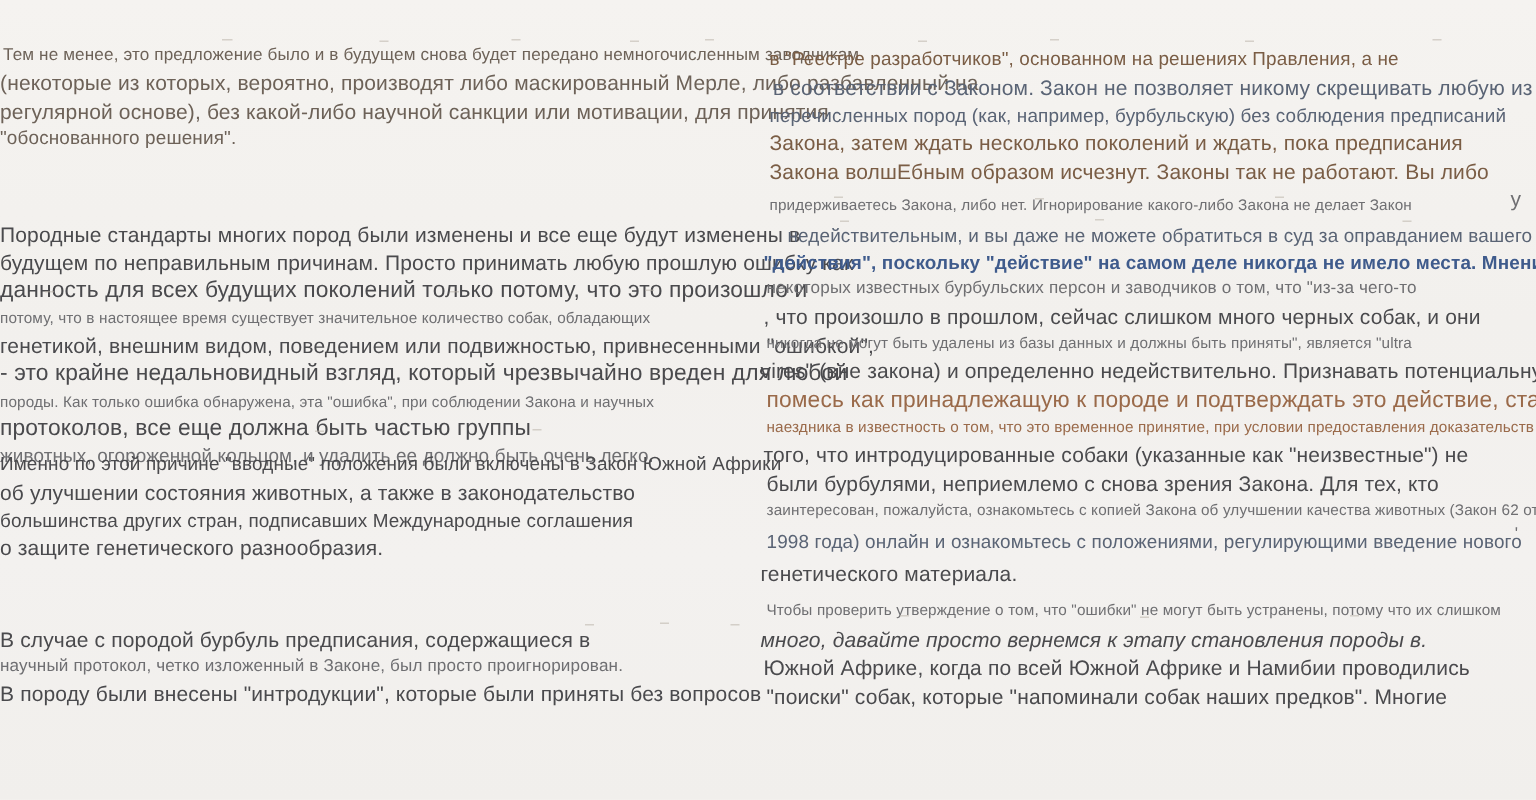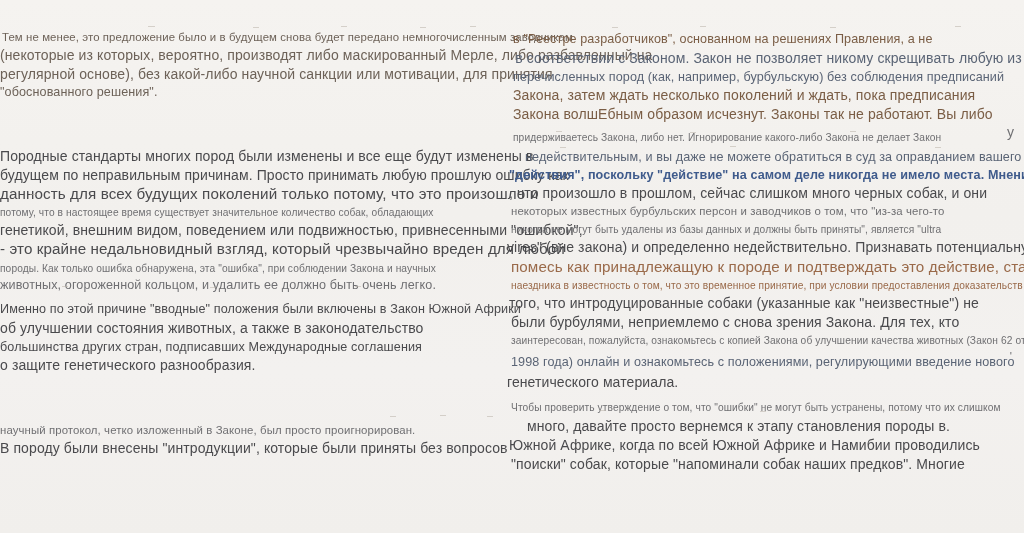--- a/index.html
+++ b/index.html
@@ -79,31 +79,33 @@
     </div>
 
     <div class="para" style="top:149px;">
       <div class="line s-lg c-dark" style="margin-top:0px;"> Породные стандарты многих пород были изменены и все еще будут изменены в</div>
       <div class="line s-lg c-dark" style="margin-top:5px;"> будущем по неправильным причинам. Просто принимать любую прошлую ошибку как</div>
       <div class="line s-xl c-dark" style="margin-top:4px;"> данность для всех будущих поколений только потому, что это произошло и</div>
       <div class="line s-xs c-gray" style="margin-top:7px;"> потому, что в настоящее время существует значительное количество собак, обладающих</div>
       <div class="line s-lg c-dark" style="margin-top:5px;"> генетикой, внешним видом, поведением или подвижностью, привнесенными "ошибкой",</div>
       <div class="line s-xl c-dark" style="margin-top:4px;"> - это крайне недальновидный взгляд, который чрезвычайно вреден для любой</div>
       <div class="line s-xs c-gray" style="margin-top:7px;"> породы. Как только ошибка обнаружена, эта "ошибка", при соблюдении Закона и научных</div>
+      <div class="line s-xl c-dark" style="margin-top:4px;"> протоколов, все еще должна быть частью группы</div>
       <div class="line s-md c-gray" style="margin-top:5px;"> животных, огороженной кольцом, и удалить ее должно быть очень легко.</div>
     </div>
 
     <div class="para" style="top:303px;">
       <div class="line s-md c-dark">Именно по этой причине "вводные" положения были включены в Закон Южной Африки</div>
       <div class="line s-lg c-dark" style="margin-top:5px;"> об улучшении состояния животных, а также в законодательство</div>
       <div class="line s-md c-dark" style="margin-top:6px;"> большинства других стран, подписавших Международные соглашения</div>
       <div class="line s-lg c-dark" style="margin-top:5px;"> о защите генетического разнообразия.</div>
     </div>
 
     <div class="para" style="top:419px;">
+      <div class="line s-lg c-dark"> В случае с породой бурбуль предписания, содержащиеся в</div>
       <div class="line s-sm c-gray" style="margin-top:6px;"> научный протокол, четко изложенный в Законе, был просто проигнорирован.</div>
       <div class="line s-lg c-dark" style="margin-top:5px;">В породу были внесены "интродукции", которые были приняты без вопросов</div>
     </div>
 
   </div>
 
   <div class="col col-right">
 
     <div class="para" style="top:33px;">
       <div class="line s-md c-brown" style="margin-left:8px;">в "Реестре разработчиков", основанном на решениях Правления, а не</div>
@@ -112,41 +114,41 @@
       <div class="line s-lg c-brown" style="margin-top:5px; margin-left:8px;">Закона, затем ждать несколько поколений и ждать, пока предписания</div>
       <div class="line s-lg c-brown" style="margin-top:5px; margin-left:8px;">Закона волшЕбным образом исчезнут. Законы так не работают. Вы либо</div>
 
       <div style="position:relative; margin-top:6px;">
         <span class="line s-xs c-gray" style="display:inline-block; margin-left:8px;"> придерживаетесь Закона, либо нет. Игнорирование какого-либо Закона не делает Закон</span>
         <span class="s-lg c-gray" style="position:absolute; right:10px; top:-3px;">у</span>
       </div>
 
       <div class="line s-md c-slate" style="margin-top:6px; margin-left:20px;">недействительным, и вы даже не можете обратиться в суд за оправданием вашего</div>
       <div class="line s-md c-blue" style="margin-top:5px; margin-left:4px; font-weight:600;">"действия", поскольку "действие" на самом деле никогда не имело места. Мнение</div>
+      <div class="line s-sm c-gray" style="margin-top:6px; margin-left:6px;"> некоторых известных бурбульских персон и заводчиков о том, что "из-за чего-то</div>
       <div class="line s-lg c-dark" style="margin-top:5px; margin-left:4px;">, что произошло в прошлом, сейчас слишком много черных собак, и они</div>
-      <div class="line s-sm c-gray" style="margin-top:6px; margin-left:6px;"> некоторых известных бурбульских персон и заводчиков о том, что "из-за чего-то</div>
       <div class="line s-xs c-gray" style="margin-top:7px; margin-left:6px;"> никогда не могут быть удалены из базы данных и должны быть приняты", является "ultra</div>
       <div class="line s-lg c-dark" style="margin-top:5px; margin-left:2px;">vires" (вне закона) и определенно недействительно. Признавать потенциальную</div>
       <div class="line s-xl c-rust" style="margin-top:5px; margin-left:6px;"> помесь как принадлежащую к породе и подтверждать это действие, ставя</div>
       <div class="line s-xs c-rust" style="margin-top:7px; margin-left:6px;"> наездника в известность о том, что это временное принятие, при условии предоставления доказательств</div>
       <div class="line s-lg c-dark" style="margin-top:5px; margin-left:4px;"> того, что интродуцированные собаки (указанные как "неизвестные") не</div>
       <div class="line s-lg c-dark" style="margin-top:5px; margin-left:6px;"> были бурбулями, неприемлемо с снова зрения Закона. Для тех, кто</div>
       <div class="line s-xs c-gray" style="margin-top:7px; margin-left:6px;"> заинтересован, пожалуйста, ознакомьтесь с копией Закона об улучшении качества животных (Закон 62 от</div>
 
       <div style="position:relative; margin-top:5px;">
         <span class="line s-md c-slate" style="display:inline-block; margin-left:6px;"> 1998 года) онлайн и ознакомьтесь с положениями, регулирующими введение нового</span>
         <span class="s-sm c-gray" style="position:absolute; right:12px; top:-2px;">'</span>
       </div>
 
       <div class="line s-lg c-dark" style="margin-top:5px; margin-left:2px;">генетического материала.</div>
     </div>
 
     <div class="para" style="top:403px;">
       <div class="line s-xs c-gray" style="margin-left:6px;"> Чтобы проверить утверждение о том, что "ошибки" не могут быть устранены, потому что их слишком</div>
-      <div class="line s-lg c-dark" style="margin-top:6px; margin-left:22px;"> много, давайте просто вернемся к этапу становления породы в.</div>
+      <div class="line s-lg c-dark" style="margin-top:6px; margin-left:2px;font-style:italic;"> много, давайте просто вернемся к этапу становления породы в.</div>
       <div class="line s-lg c-dark" style="margin-top:5px; margin-left:4px;"> Южной Африке, когда по всей Южной Африке и Намибии проводились</div>
       <div class="line s-lg c-dark" style="margin-top:5px; margin-left:6px;"> "поиски" собак, которые "напоминали собак наших предков". Многие</div>
     </div>
 
   </div>
 
   <div class="mark" style="left:148px;  top:26px;  width:7px;  height:1px;"></div>
   <div class="mark" style="left:253px;  top:27px;  width:6px;  height:1px;"></div>
   <div class="mark" style="left:341px;  top:26px;  width:6px;  height:1px;"></div>
   <div class="mark" style="left:420px;  top:27px;  width:6px;  height:1px;"></div>

